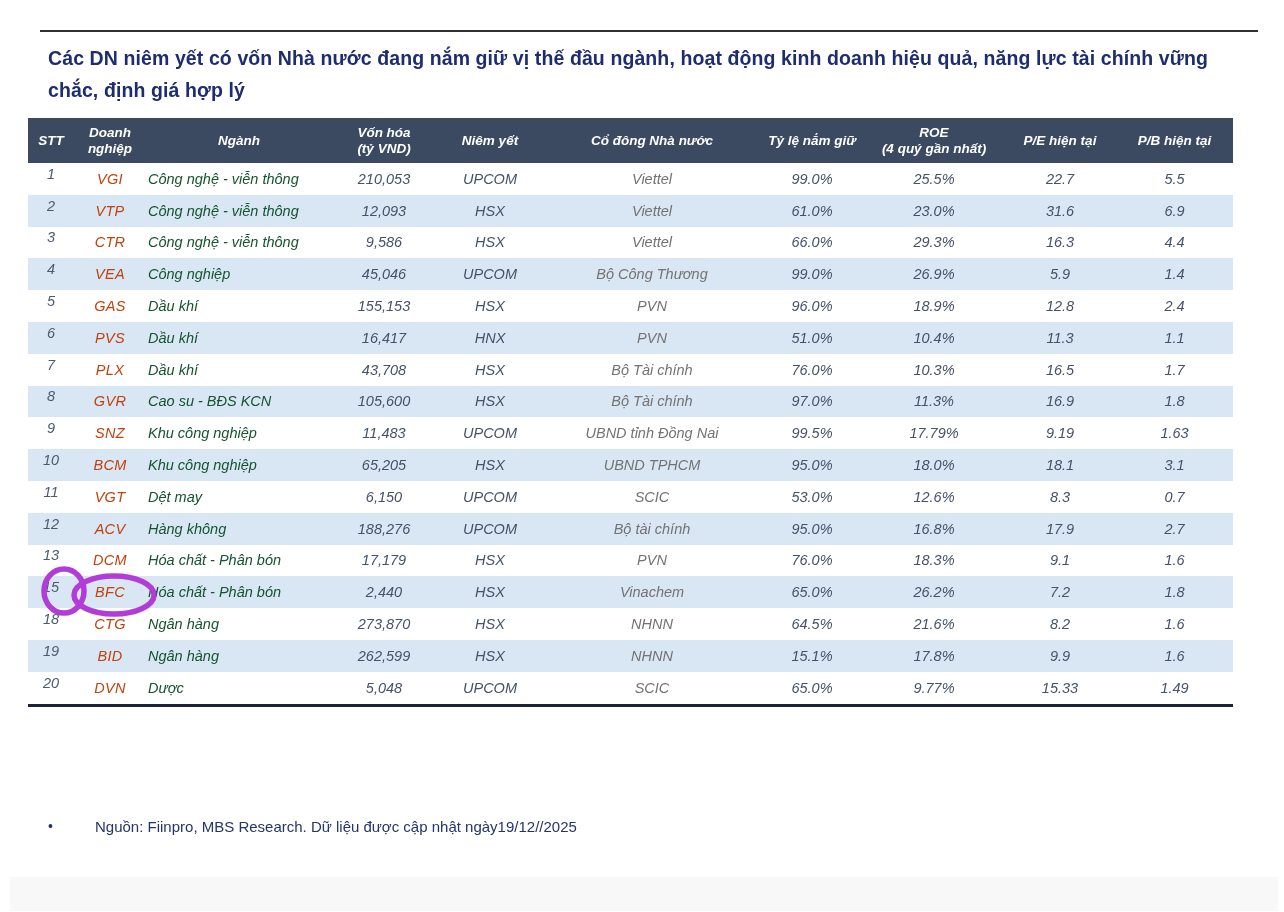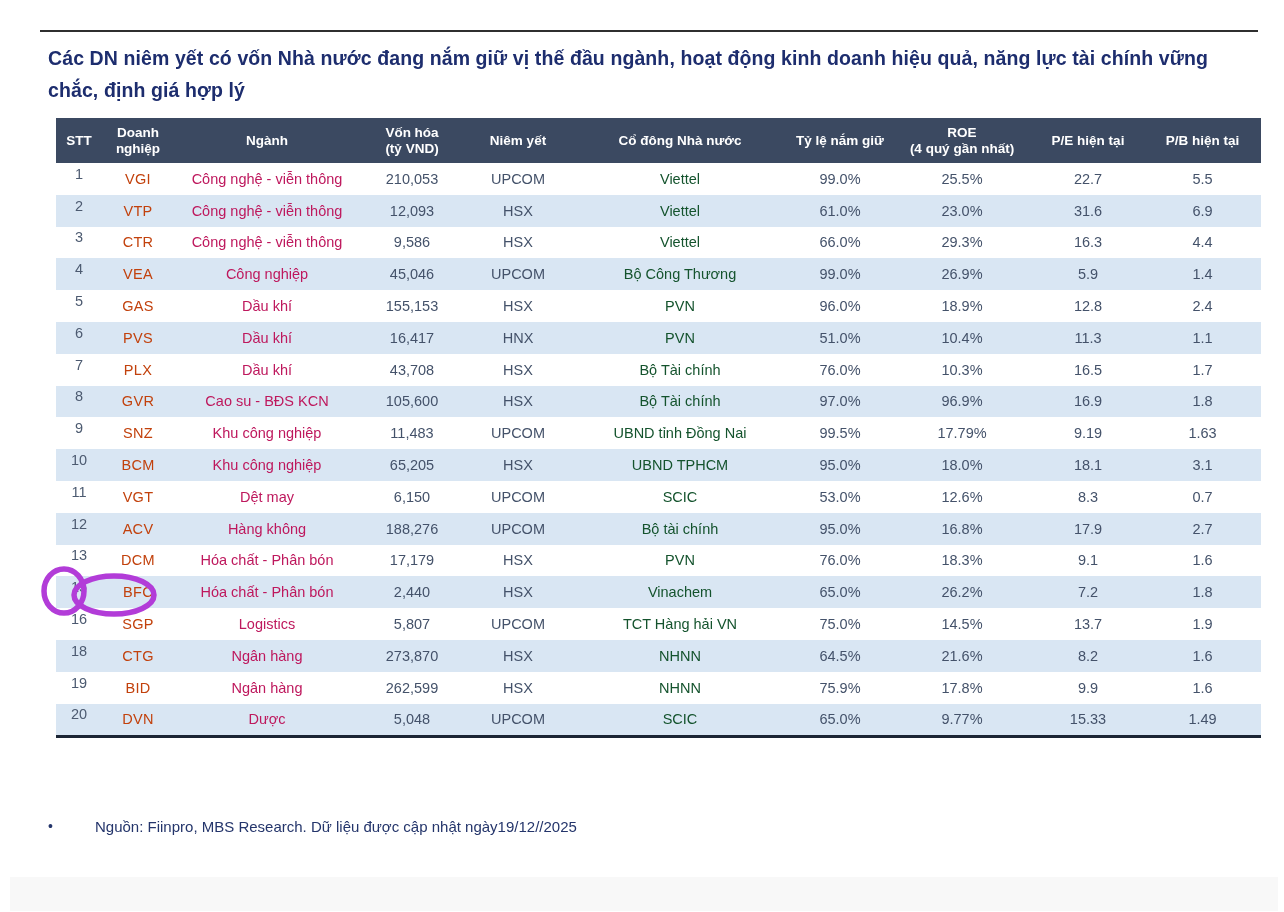--- a/index.html
+++ b/index.html
@@ -13,21 +13,21 @@
   .top-rule{
     position:absolute;left:40px;top:30px;width:1218px;height:2px;
     background:#2f2f2f;
   }
   .page-title{
     position:absolute;left:48px;top:42px;width:1200px;
     font-size:19.5px;font-weight:bold;color:#1d2d6e;
     line-height:32px;letter-spacing:.1px;
   }
   .table-wrap{
-    position:absolute;left:56px;top:118px;width:1205px;
+    position:absolute;left:28px;top:118px;width:1205px;font-style:italic;
   }
   table.gov-table{
     border-collapse:collapse;table-layout:fixed;width:1205px;
     border-bottom:3px solid #1b2534;
   }
   table.gov-table thead th{
     background:#3b4961;color:#ffffff;font-size:13.5px;font-weight:bold;
     height:45px;vertical-align:middle;text-align:center;
     white-space:pre-line;line-height:16px;padding:0 2px;
   }
@@ -36,22 +36,22 @@
     text-align:center;vertical-align:middle;padding:0 2px;
     overflow:hidden;white-space:nowrap;
   }
   table.gov-table tbody tr:nth-child(even){background:#d9e6f3;}
   table.gov-table tbody tr:nth-child(odd){background:#ffffff;}
   
   col.c0{width:46px;} col.c1{width:72px;} col.c2{width:186px;}
   col.c3{width:104px;} col.c4{width:108px;} col.c5{width:216px;}
   col.c6{width:104px;} col.c7{width:140px;} col.c8{width:112px;}
   col.c9{width:117px;}
-  table.gov-table tbody td.col2{text-align:center;padding-left:2px;color:#be185d;}
-  table.gov-table tbody td.col5{color:#14532d;}
+  table.gov-table tbody td.col2{text-align:left;padding-left:2px;color:#14532d;}
+  table.gov-table tbody td.col5{color:#737373;}
   table.gov-table tbody td.col1{color:#c2410c;letter-spacing:.3px;}
   .stt{position:relative;top:-5px;color:#4c5a70;}
   .annot-overlay{
     position:absolute;left:0;top:0;width:1284px;height:912px;
     pointer-events:none;
   }
   .footnote{
     position:absolute;left:48px;top:818px;width:1100px;
     display:flex;align-items:flex-start;
     font-size:15px;color:#24356b;
@@ -188,21 +188,21 @@
             <td class="col9">1.7</td>
           </tr>
           <tr>
             <td class="col0"><span class="stt">8</span></td>
             <td class="col1">GVR</td>
             <td class="col2">Cao su - BĐS KCN</td>
             <td class="col3">105,600</td>
             <td class="col4">HSX</td>
             <td class="col5">Bộ Tài chính</td>
             <td class="col6">97.0%</td>
-            <td class="col7">96.9%</td>
+            <td class="col7">11.3%</td>
             <td class="col8">16.9</td>
             <td class="col9">1.8</td>
           </tr>
           <tr>
             <td class="col0"><span class="stt">9</span></td>
             <td class="col1">SNZ</td>
             <td class="col2">Khu công nghiệp</td>
             <td class="col3">11,483</td>
             <td class="col4">UPCOM</td>
             <td class="col5">UBND tỉnh Đồng Nai</td>
@@ -265,51 +265,39 @@
             <td class="col2">Hóa chất - Phân bón</td>
             <td class="col3">2,440</td>
             <td class="col4">HSX</td>
             <td class="col5">Vinachem</td>
             <td class="col6">65.0%</td>
             <td class="col7">26.2%</td>
             <td class="col8">7.2</td>
             <td class="col9">1.8</td>
           </tr>
           <tr>
-            <td class="col0"><span class="stt">16</span></td>
-            <td class="col1">SGP</td>
-            <td class="col2">Logistics</td>
-            <td class="col3">5,807</td>
-            <td class="col4">UPCOM</td>
-            <td class="col5">TCT Hàng hải VN</td>
-            <td class="col6">75.0%</td>
-            <td class="col7">14.5%</td>
-            <td class="col8">13.7</td>
-            <td class="col9">1.9</td>
-          </tr>
-          <tr>
             <td class="col0"><span class="stt">18</span></td>
             <td class="col1">CTG</td>
             <td class="col2">Ngân hàng</td>
             <td class="col3">273,870</td>
             <td class="col4">HSX</td>
             <td class="col5">NHNN</td>
             <td class="col6">64.5%</td>
             <td class="col7">21.6%</td>
             <td class="col8">8.2</td>
             <td class="col9">1.6</td>
           </tr>
           <tr>
             <td class="col0"><span class="stt">19</span></td>
             <td class="col1">BID</td>
             <td class="col2">Ngân hàng</td>
             <td class="col3">262,599</td>
             <td class="col4">HSX</td>
             <td class="col5">NHNN</td>
-            <td class="col6">75.9%</td>
+            <td class="col6">15.1%</td>
             <td class="col7">17.8%</td>
             <td class="col8">9.9</td>
             <td class="col9">1.6</td>
           </tr>
           <tr>
             <td class="col0"><span class="stt">20</span></td>
             <td class="col1">DVN</td>
             <td class="col2">Dược</td>
             <td class="col3">5,048</td>
             <td class="col4">UPCOM</td>

